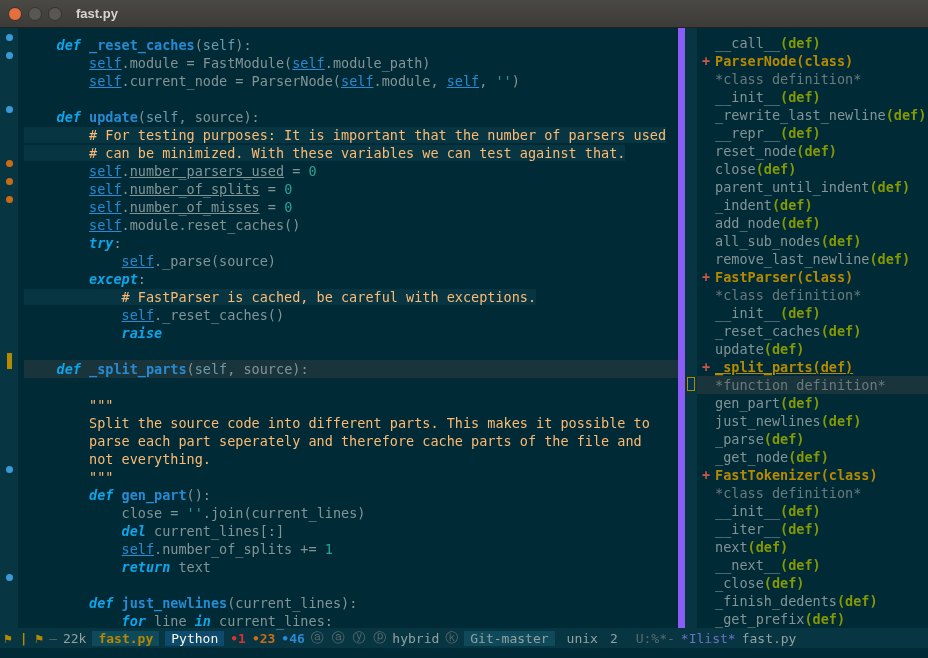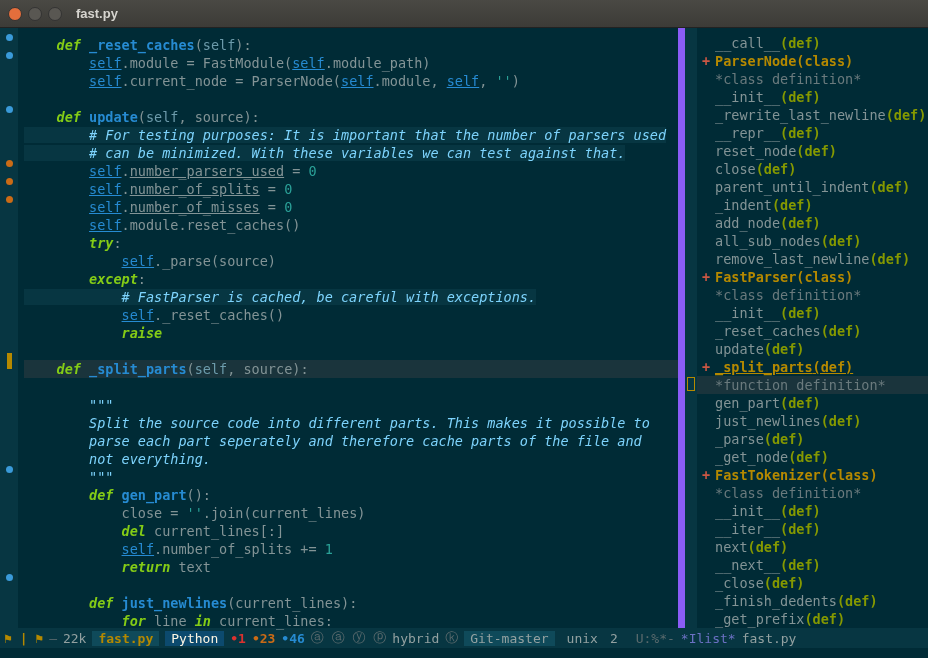--- a/index.html
+++ b/index.html
@@ -38,26 +38,26 @@
   .dot.orange { background:#cb6b16; }
   .bar { width:5px; height:16px; background:#b58900; }
   .code {
     flex:1; padding: 8px 0 0 6px;
     line-height:18px;
     white-space:pre;
     color:#839496; font-size:13.5px;
   }
   .line.hl { background:#073642; }
   .line.cur { background:#1a343c; display:block; width:100%; }
-  .kw { color:#84cc16; font-weight:bold; font-style:italic; }
+  .kw { color:#0ea5e9; font-weight:bold; font-style:italic; }
   .fn { color:#268bd2; font-weight:bold; }
   .self { color:#268bd2; text-decoration:underline; }
   .selfp { color:#6c9bab; }
   .str { color:#2aa198; }
-  .cmt { color:#7dd3fc; font-style:italic; }
+  .cmt { color:#fdba74; }
   .num { color:#2aa198; }
   .op { color:#839496; }
   .punct { color:#839496; }
   .attr-u { color:#839496; text-decoration:underline; }
   .outline {
     width:250px; background:#002b36;
     border-left:7px solid #8b5cf6;
     padding-top:6px; line-height:18px; font-size:13.5px;
     color:#839496;
     position:relative;

